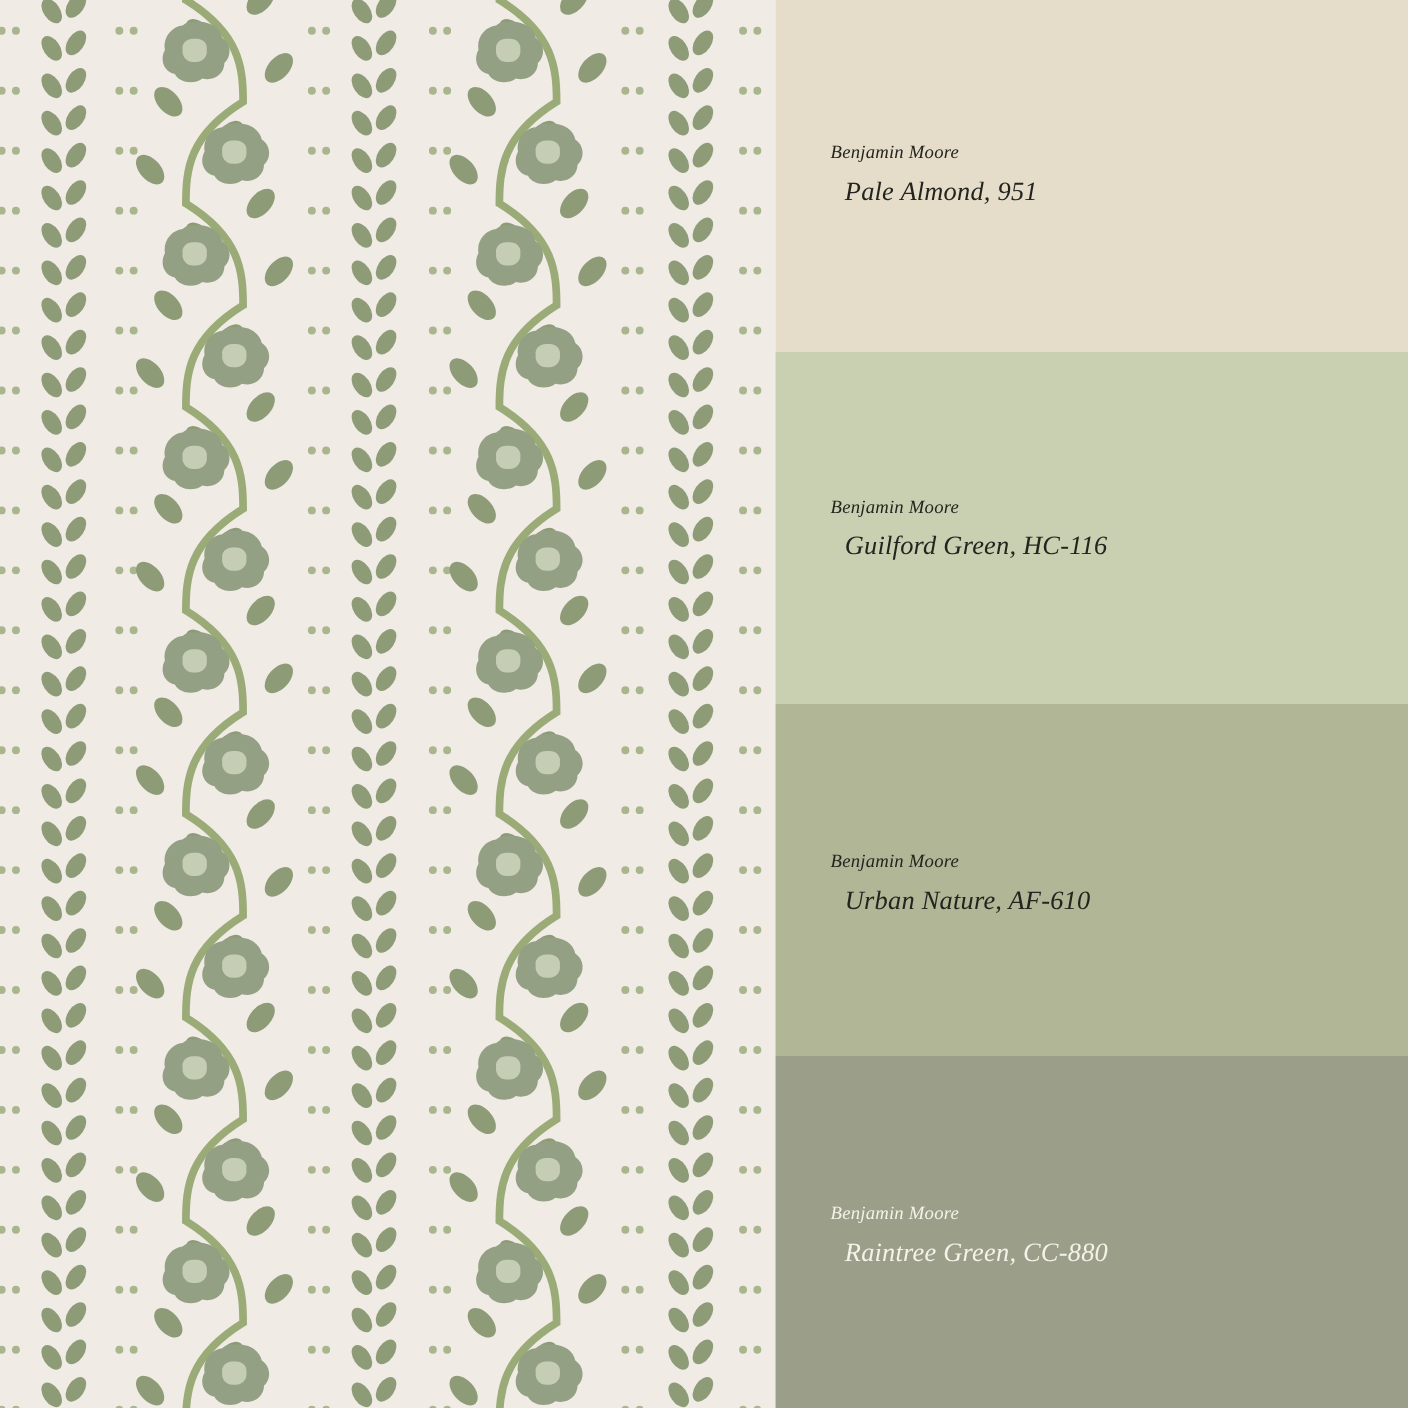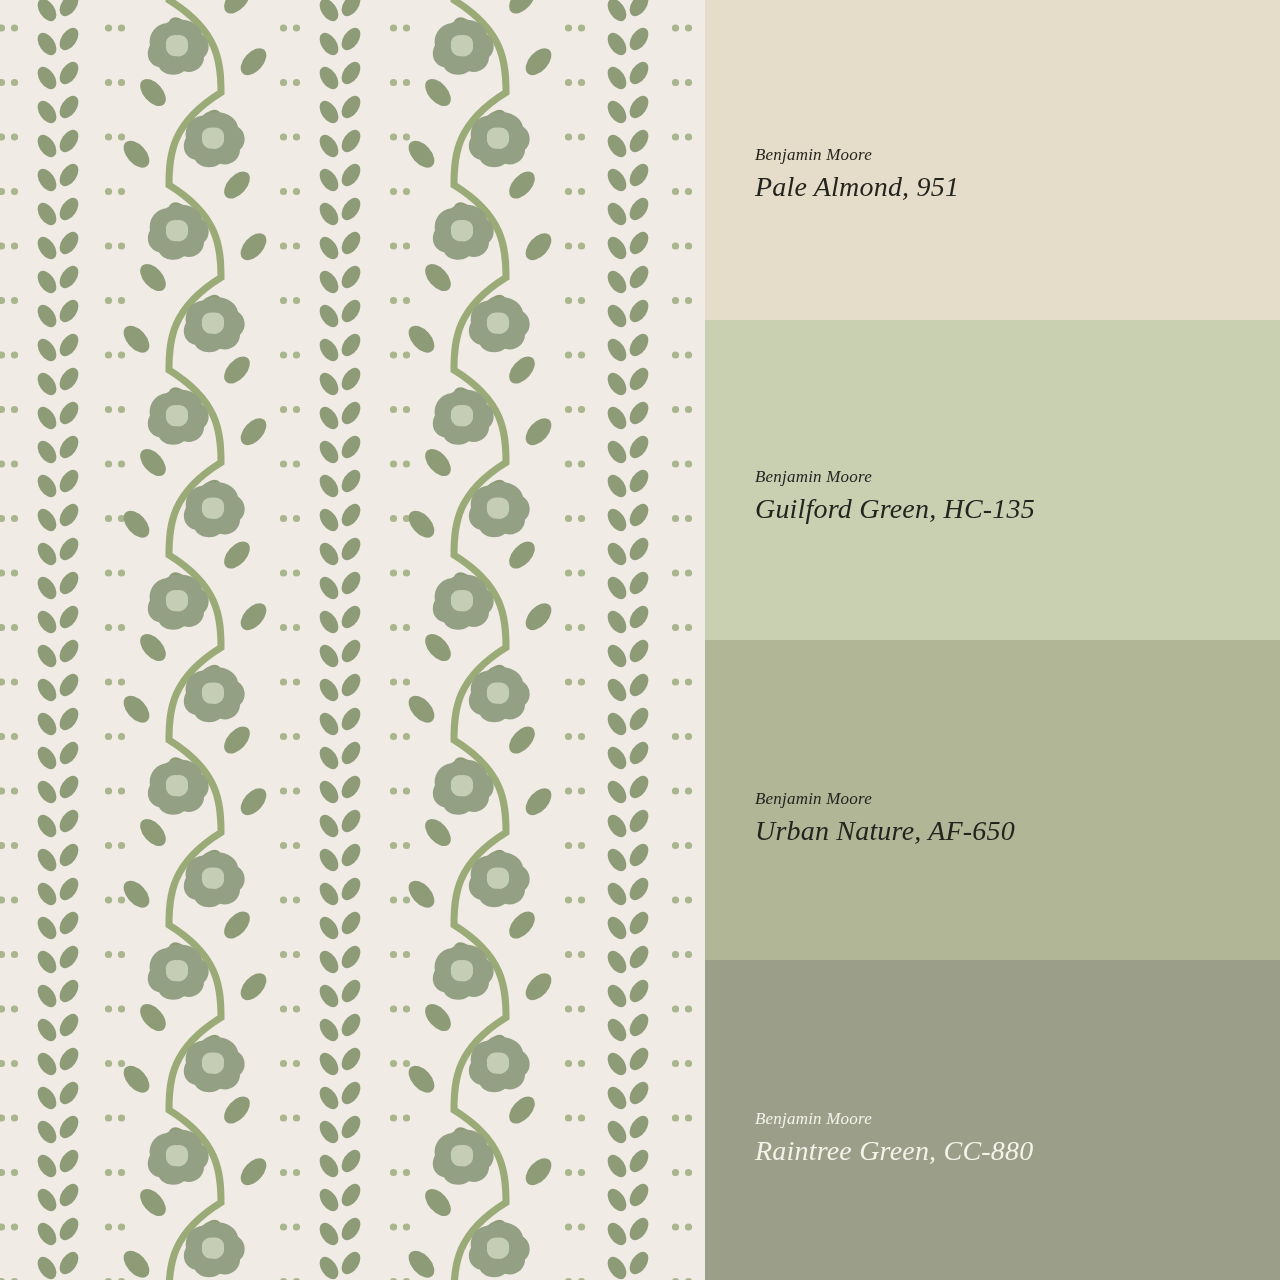--- a/index.html
+++ b/index.html
@@ -48,29 +48,29 @@
   }
   .swatch-label {
     position: absolute;
     left: 50px;
   }
   .brand {
     font-style: italic;
     font-size: 17px;
     letter-spacing: 0.2px;
     line-height: 1.25;
-    margin: 16px 0 6px 0;
+    margin: 0 0 6px 0;
     white-space: nowrap;
   }
   .color-name {
     font-style: italic;
-    font-size: 28px;
+    font-size: 24px;
     letter-spacing: 0.2px;
     line-height: 1.15;
-    margin: 0;
+    margin: 13px;
     white-space: nowrap;
   }
 </style>
 </head>
 <body>
 
 <div id="page">
 
   <div id="pattern-panel">
     <svg id="pattern-svg" viewBox="0 0 705 1280" xmlns="http://www.w3.org/2000/svg" shape-rendering="geometricPrecision">
@@ -705,28 +705,28 @@
     <div class="swatch" style="top: 0px; height: 320px; background: rgb(229, 221, 201); color: rgb(36, 36, 31);">
       <div class="swatch-label" style="top: 128px;">
         <p class="brand">Benjamin Moore</p>
         <p class="color-name">Pale Almond, 951</p>
       </div>
     </div>
 
     <div class="swatch" style="top: 320px; height: 320px; background: rgb(201, 208, 178); color: rgb(36, 36, 31);">
       <div class="swatch-label" style="top: 130px;">
         <p class="brand">Benjamin Moore</p>
-        <p class="color-name">Guilford Green, HC-135</p>
+        <p class="color-name">Guilford Green, HC-116</p>
       </div>
     </div>
 
     <div class="swatch" style="top: 640px; height: 320px; background: rgb(176, 182, 150); color: rgb(36, 36, 31);">
       <div class="swatch-label" style="top: 132px;">
         <p class="brand">Benjamin Moore</p>
-        <p class="color-name">Urban Nature, AF-650</p>
+        <p class="color-name">Urban Nature, AF-610</p>
       </div>
     </div>
 
     <div class="swatch" style="top: 960px; height: 320px; background: rgb(155, 158, 136); color: rgb(244, 242, 233);">
       <div class="swatch-label" style="top: 132px;">
         <p class="brand">Benjamin Moore</p>
         <p class="color-name">Raintree Green, CC-880</p>
       </div>
     </div>
 

